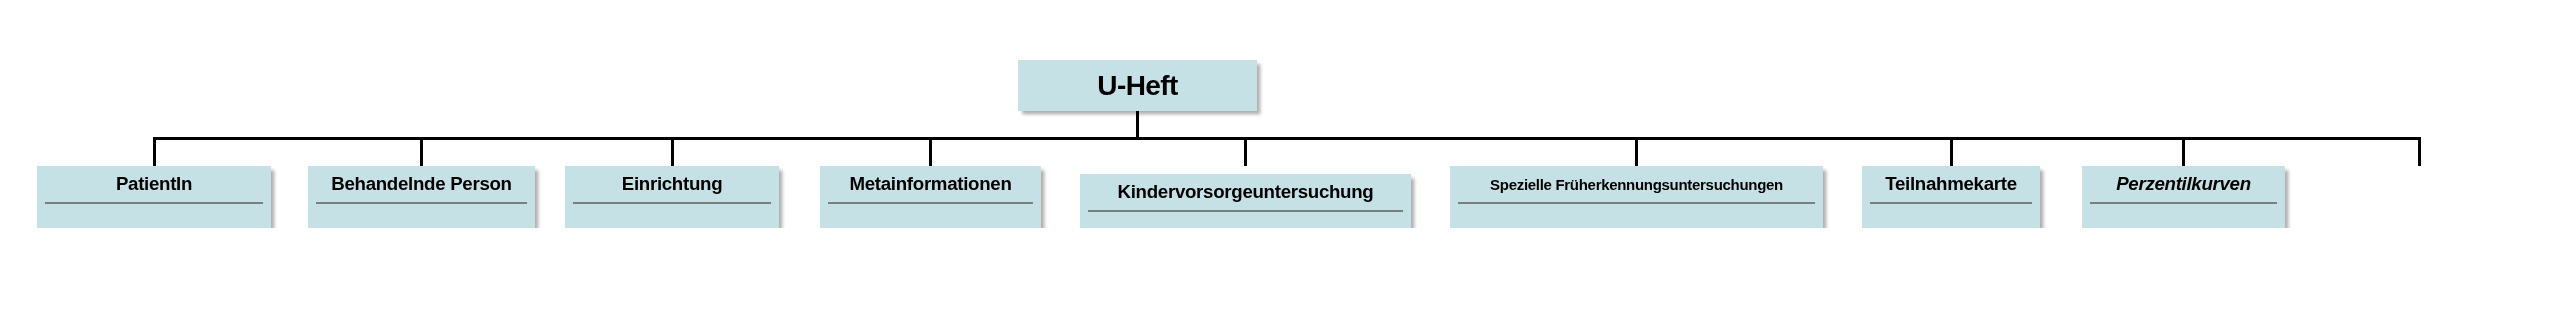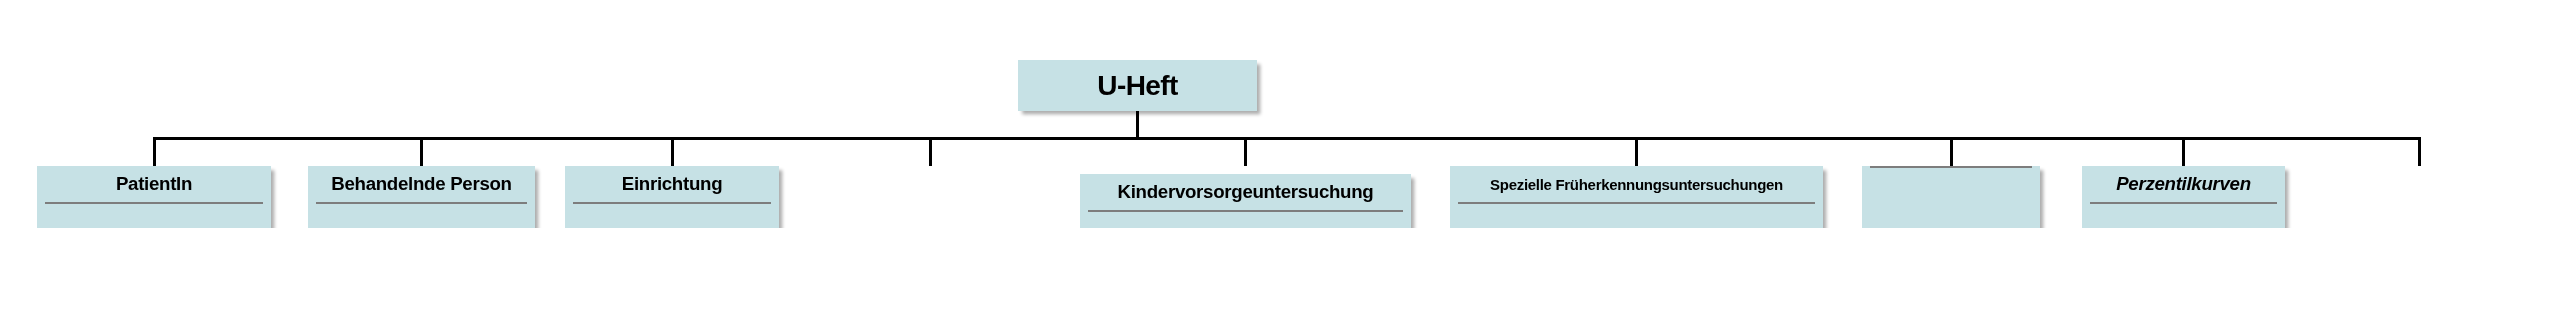--- a/index.html
+++ b/index.html
@@ -95,34 +95,40 @@
     <div class="divider"></div>
     <div class="body"></div>
   </div>
 
   <div class="node child c2">
     <div class="title">Behandelnde Person</div>
     <div class="divider"></div>
     <div class="body"></div>
   </div>
 
+  <div class="node child c4">
+    <div class="title">Metainformationen</div>
+    <div class="divider"></div>
+    <div class="body"></div>
+  </div>
 
   <div class="node child c5">
     <div class="title">Kindervorsorgeuntersuchung</div>
     <div class="divider"></div>
     <div class="body"></div>
   </div>
 
   <div class="node child c6">
     <div class="title" style="font-size: 15px;">Spezielle Früherkennungsuntersuchungen</div>
     <div class="divider"></div>
     <div class="body"></div>
   </div>
 
   <div class="node child c7">
+    <div class="title">Teilnahmekarte</div>
     <div class="divider"></div>
     <div class="body"></div>
   </div>
 
   <div class="node child c8">
     <div class="title">Perzentilkurven</div>
     <div class="divider"></div>
     <div class="body"></div>
   </div>
 

